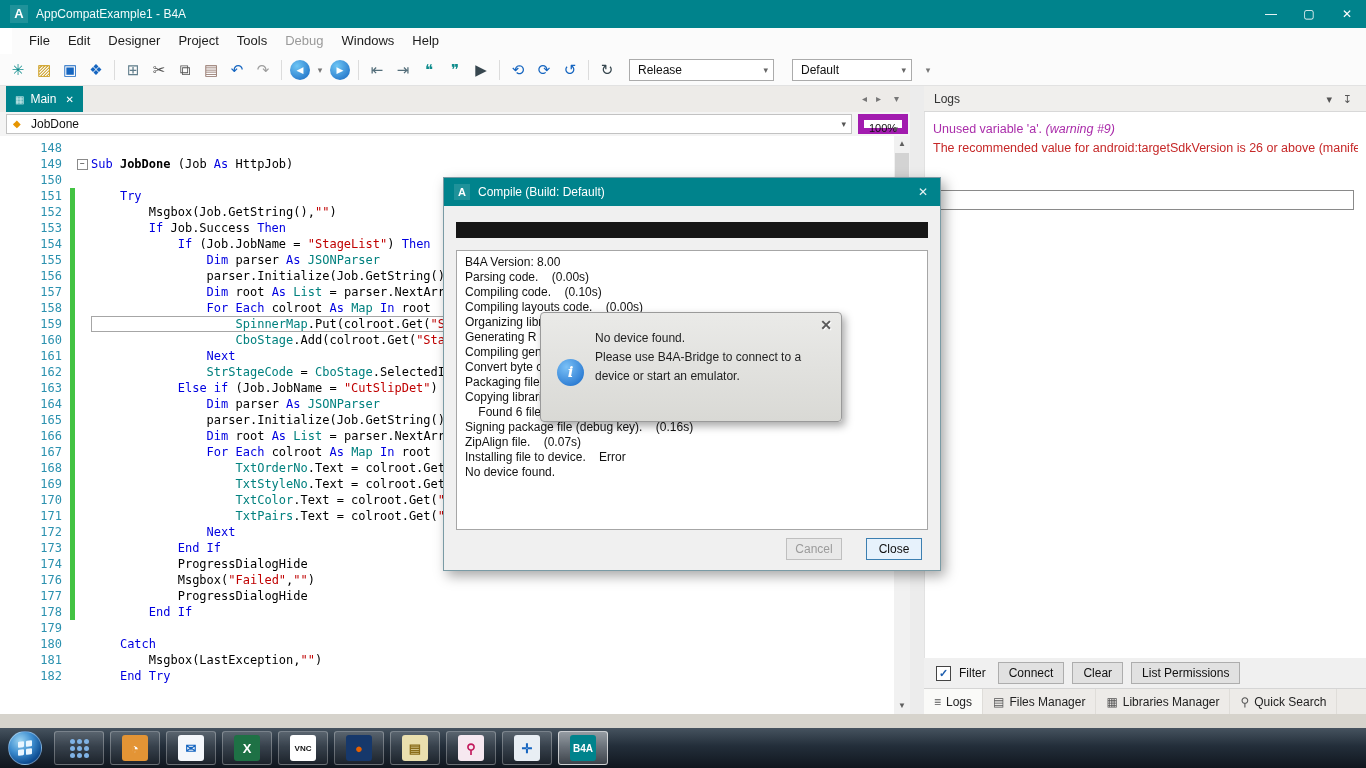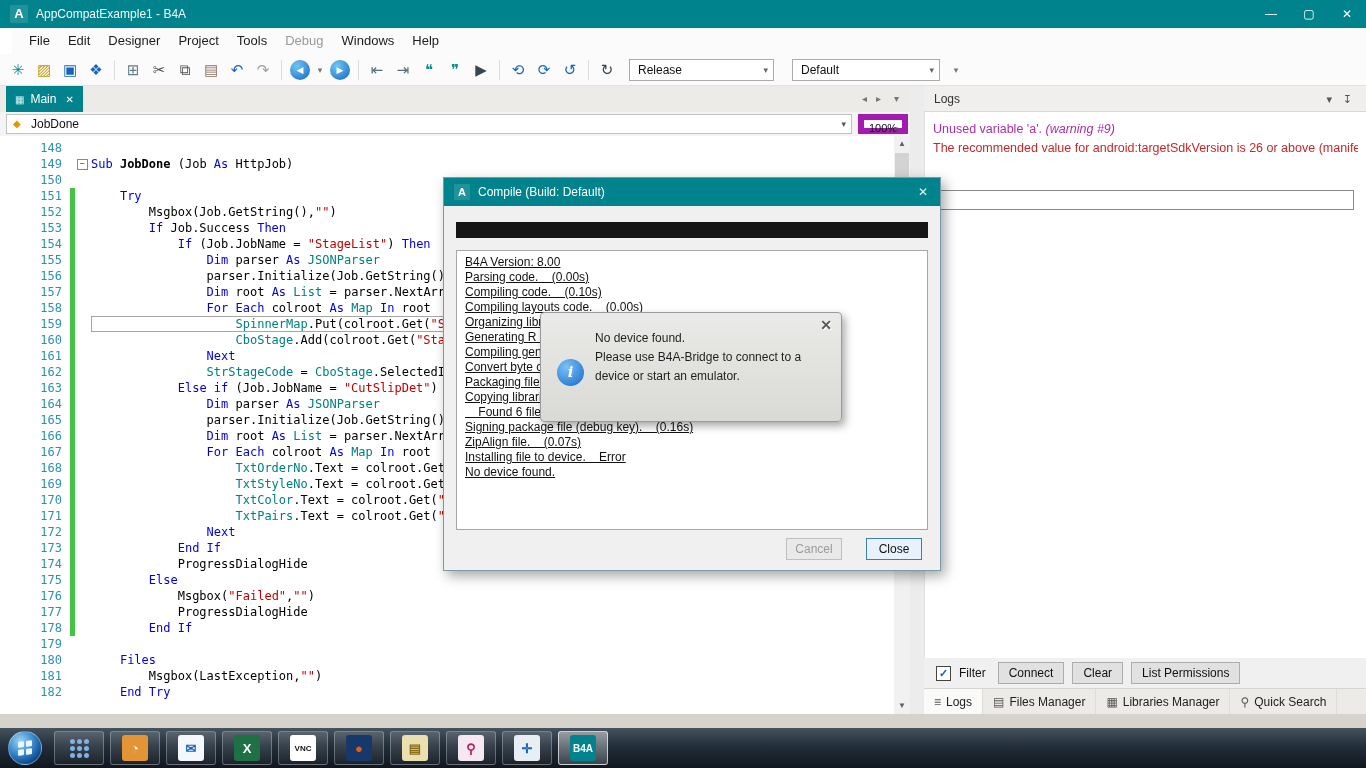--- a/index.html
+++ b/index.html
@@ -93,21 +93,21 @@
   
   .dialog{position:absolute;left:443px;top:177px;width:498px;height:394px;background:#F0F0F0;
           border:1px solid #7A9BA5;box-shadow:4px 5px 12px rgba(0,0,0,.35);z-index:50;box-sizing:border-box;}
   .dialog-title{height:28px;background:var(--accent);color:#fff;line-height:28px;padding-left:34px;font-size:12px;position:relative;}
   .dialog-title .dlogo{position:absolute;left:10px;top:6px;width:16px;height:16px;text-align:center;line-height:16px;
                        font-size:11px;font-weight:bold;background:rgba(255,255,255,.12);}
   .dialog-x{position:absolute;right:12px;top:0;line-height:28px;font-size:12px;color:#E8F4F4;}
   .progress{position:absolute;left:12px;top:44px;width:472px;height:16px;background:#161616;}
   .dlg-log{position:absolute;left:12px;top:72px;width:472px;height:280px;background:#fff;border:1px solid #A6A6A6;
            padding:4px 8px;box-sizing:border-box;font-size:12px;line-height:15px;overflow:hidden;}
-  .dlg-line{white-space:pre;text-decoration:underline;}
+  .dlg-line{white-space:pre;}
   .dlg-btn{position:absolute;height:22px;min-width:56px;text-align:center;line-height:20px;font-size:12px;box-sizing:border-box;}
   .dlg-btn.cancel{right:98px;top:360px;background:#E9E9E9;border:1px solid #BFBFBF;color:#9B9B9B;}
   .dlg-btn.closeb{right:18px;top:360px;background:#E7F2FC;border:1px solid #3C7FB1;color:#111;}
 
   
   .popup{position:absolute;left:540px;top:312px;width:302px;height:110px;background:linear-gradient(#EAEAE8,#D9D9D5);
          border:1px solid #9A9A9A;border-radius:4px;box-shadow:3px 4px 9px rgba(0,0,0,.35);z-index:60;box-sizing:border-box;}
   .popup-x{position:absolute;right:9px;top:4px;font-size:14px;font-weight:bold;color:#5A5A5A;text-shadow:1px 1px 0 #fff;}
   .info-icon{position:absolute;left:16px;top:46px;width:27px;height:27px;border-radius:50%;color:#fff;
              background:radial-gradient(circle at 35% 30%,#7BC1F7,#1467C8);text-align:center;line-height:27px;
@@ -180,21 +180,21 @@
       <span class="tb-sep"></span>
       <span class="tb-icon" style="color: rgb(21, 101, 192);">⟲</span>
       <span class="tb-icon" style="color: rgb(21, 101, 192);">⟳</span>
       <span class="tb-icon" style="color: rgb(21, 101, 192);">↺</span>
       <span class="tb-sep"></span>
       <span class="tb-icon" style="color: rgb(55, 71, 79);">↻</span>
       <div class="tb-combo" style="width: 145px;">
         <span class="combo-val">Release</span>
         <span class="arrow">▾</span>
       </div>
-      <div class="tb-combo" style="width: 148px;">
+      <div class="tb-combo" style="width: 120px;">
         <span class="combo-val">Default</span>
         <span class="arrow">▾</span>
       </div>
       <span class="tb-icon small" style="color: rgb(119, 119, 119);">▾</span>
     </div>
 
   <div class="tabstrip">
     <div class="tab-main">
       <span class="tico">▦</span>
       <span>Main</span>
@@ -238,26 +238,25 @@
       <div class="code-line"><span class="ln">165</span><span class="chg on"></span><span class="fold"></span><span class="lc"><span class="tk-p">                parser.Initialize(Job.GetString())</span></span></div>
       <div class="code-line"><span class="ln">166</span><span class="chg on"></span><span class="fold"></span><span class="lc"><span class="tk-p">                </span><span class="tk-kw">Dim</span><span class="tk-p"> root </span><span class="tk-kw">As</span><span class="tk-p"> </span><span class="tk-ty">List</span><span class="tk-p"> = parser.NextArray</span></span></div>
       <div class="code-line"><span class="ln">167</span><span class="chg on"></span><span class="fold"></span><span class="lc"><span class="tk-p">                </span><span class="tk-kw">For</span><span class="tk-p"> </span><span class="tk-kw">Each</span><span class="tk-p"> colroot </span><span class="tk-kw">As</span><span class="tk-p"> </span><span class="tk-ty">Map</span><span class="tk-p"> </span><span class="tk-kw">In</span><span class="tk-p"> root</span></span></div>
       <div class="code-line"><span class="ln">168</span><span class="chg on"></span><span class="fold"></span><span class="lc"><span class="tk-p">                    </span><span class="tk-gv">TxtOrderNo</span><span class="tk-p">.Text = colroot.Get(</span><span class="tk-st">"OrderNo"</span><span class="tk-p">)</span></span></div>
       <div class="code-line"><span class="ln">169</span><span class="chg on"></span><span class="fold"></span><span class="lc"><span class="tk-p">                    </span><span class="tk-gv">TxtStyleNo</span><span class="tk-p">.Text = colroot.Get(</span><span class="tk-st">"StyleNo"</span><span class="tk-p">)</span></span></div>
       <div class="code-line"><span class="ln">170</span><span class="chg on"></span><span class="fold"></span><span class="lc"><span class="tk-p">                    </span><span class="tk-gv">TxtColor</span><span class="tk-p">.Text = colroot.Get(</span><span class="tk-st">"Color"</span><span class="tk-p">)</span></span></div>
       <div class="code-line"><span class="ln">171</span><span class="chg on"></span><span class="fold"></span><span class="lc"><span class="tk-p">                    </span><span class="tk-gv">TxtPairs</span><span class="tk-p">.Text = colroot.Get(</span><span class="tk-st">"Pairs"</span><span class="tk-p">)</span></span></div>
       <div class="code-line"><span class="ln">172</span><span class="chg on"></span><span class="fold"></span><span class="lc"><span class="tk-p">                </span><span class="tk-kw">Next</span></span></div>
       <div class="code-line"><span class="ln">173</span><span class="chg on"></span><span class="fold"></span><span class="lc"><span class="tk-p">            </span><span class="tk-kw">End If</span></span></div>
       <div class="code-line"><span class="ln">174</span><span class="chg on"></span><span class="fold"></span><span class="lc"><span class="tk-p">            ProgressDialogHide</span></span></div>
-      <div class="code-line"><span class="ln">175</span><span class="chg on"></span><span class="fold"></span><span class="lc"><span class="tk-p">        </span><span class="tk-kw">Else</span></span></div>
       <div class="code-line"><span class="ln">176</span><span class="chg on"></span><span class="fold"></span><span class="lc"><span class="tk-p">            Msgbox(</span><span class="tk-st">"Failed"</span><span class="tk-p">,</span><span class="tk-st">""</span><span class="tk-p">)</span></span></div>
       <div class="code-line"><span class="ln">177</span><span class="chg on"></span><span class="fold"></span><span class="lc"><span class="tk-p">            ProgressDialogHide</span></span></div>
       <div class="code-line"><span class="ln">178</span><span class="chg on"></span><span class="fold"></span><span class="lc"><span class="tk-p">        </span><span class="tk-kw">End If</span></span></div>
       <div class="code-line"><span class="ln">179</span><span class="chg"></span><span class="fold"></span><span class="lc"></span></div>
-      <div class="code-line"><span class="ln">180</span><span class="chg"></span><span class="fold"></span><span class="lc"><span class="tk-p">    </span><span class="tk-kw">Files</span></span></div>
+      <div class="code-line"><span class="ln">180</span><span class="chg"></span><span class="fold"></span><span class="lc"><span class="tk-p">    </span><span class="tk-kw">Catch</span></span></div>
       <div class="code-line"><span class="ln">181</span><span class="chg"></span><span class="fold"></span><span class="lc"><span class="tk-p">        Msgbox(LastException,</span><span class="tk-st">""</span><span class="tk-p">)</span></span></div>
       <div class="code-line"><span class="ln">182</span><span class="chg"></span><span class="fold"></span><span class="lc"><span class="tk-p">    </span><span class="tk-kw">End Try</span></span></div>
     </div>
   <div class="vsb">
     <span class="sbtn up">▲</span>
     <span class="thumb"></span>
     <span class="sbtn down">▼</span>
   </div>
   <div class="splitter"></div>
 

